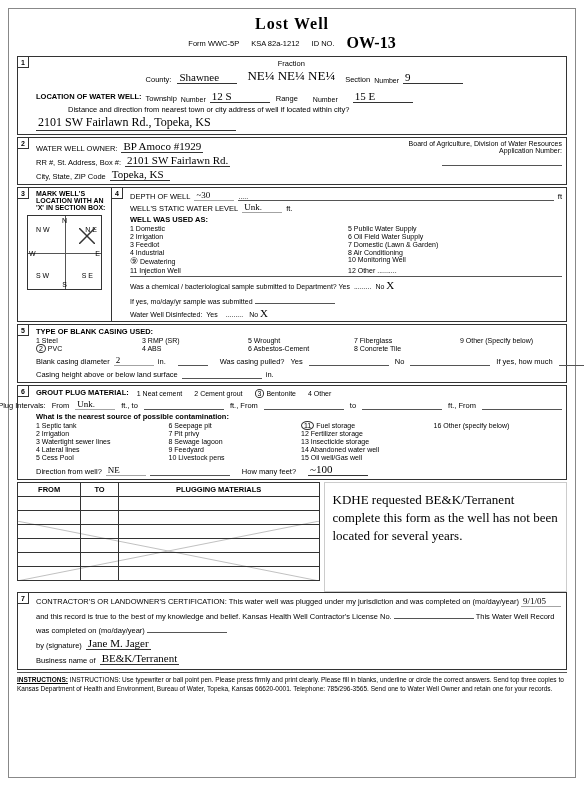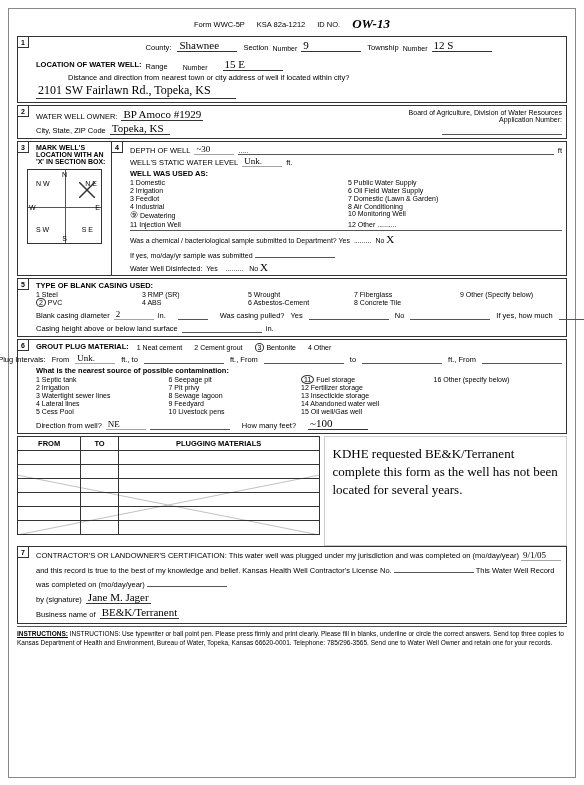--- a/index.html
+++ b/index.html
@@ -181,37 +181,42 @@
       border: 1px solid #ccc;
       padding: 4px;
     }
   </style>
 </head>
 <body>
 
 <div class="page">
 
   <div class="header">
+    <div class="title-handwritten">Lost Well</div>
     <div class="form-info">
       <span>Form WWC-5P</span>
       <span>KSA 82a-1212</span>
       <span>ID NO.</span>
-      <span style="font-family:'Segoe Script',cursive;font-size:13px;font-weight:bold;font-style:italic;">OW-13</span>
+      <span style="font-family:'Segoe Script',cursive;font-size:16px;font-weight:bold;">OW-13</span>
     </div>
   </div>
 
   <div class="section">
     <div class="section-number">1</div>
     <div style="margin-left:14px;">
       <div class="row" style="flex-wrap:wrap;">
         <span class="section-label" style="margin-left:0;">LOCATION OF WATER WELL:</span>
         <div style="display:flex;align-items:flex-end;gap:6px;flex:1;flex-wrap:wrap;">
           <span class="field-label">County:</span>
           <span class="handwritten">Shawnee</span>
 
+          <div style="display:flex;flex-direction:column;align-items:center;margin:0 4px;">
+            <span class="field-label">Fraction</span>
+            <span class="nex-label">NE¼ NE¼ NE¼</span>
+          </div>
 
           <div style="display:flex;align-items:flex-end;gap:4px;">
             <span class="field-label">Section</span>
             <span style="font-size:7px;">Number</span>
             <span class="handwritten">9</span>
           </div>
           <div style="display:flex;align-items:flex-end;gap:4px;">
             <span class="field-label">Township</span>
             <span style="font-size:7px;">Number</span>
             <span class="handwritten">12 S</span>
@@ -227,25 +232,29 @@
         <span class="field-label">Distance and direction from nearest town or city address of well if located within city?</span>
       </div>
       <div class="row">
         <span class="handwritten" style="font-size:12px;min-width:200px;border-bottom:1px solid #333;">2101 SW Fairlawn Rd., Topeka, KS</span>
       </div>
     </div>
   </div>
 
   <div class="section">
     <div class="section-number">2</div>
-    <div style="margin-left:14px;display:flex;gap:8px;align-items:center;">
+    <div style="margin-left:14px;display:flex;gap:8px;align-items:flex-start;">
       <div style="flex:1;">
         <div class="row">
           <span class="field-label">WATER WELL OWNER:</span>
           <span class="handwritten">BP Amoco #1929</span>
+        </div>
+        <div class="row">
+          <span class="field-label">RR #, St. Address, Box #:</span>
+          <span class="handwritten">2101 SW Fairlawn Rd.</span>
         </div>
         <div class="row">
           <span class="field-label">City, State, ZIP Code</span>
           <span class="handwritten">Topeka, KS</span>
         </div>
       </div>
       <div style="font-size:7px;text-align:right;">
         <div>Board of Agriculture, Division of Water Resources</div>
         <div>Application Number:</div>
         <div class="underline-field" style="width:120px;"></div>

